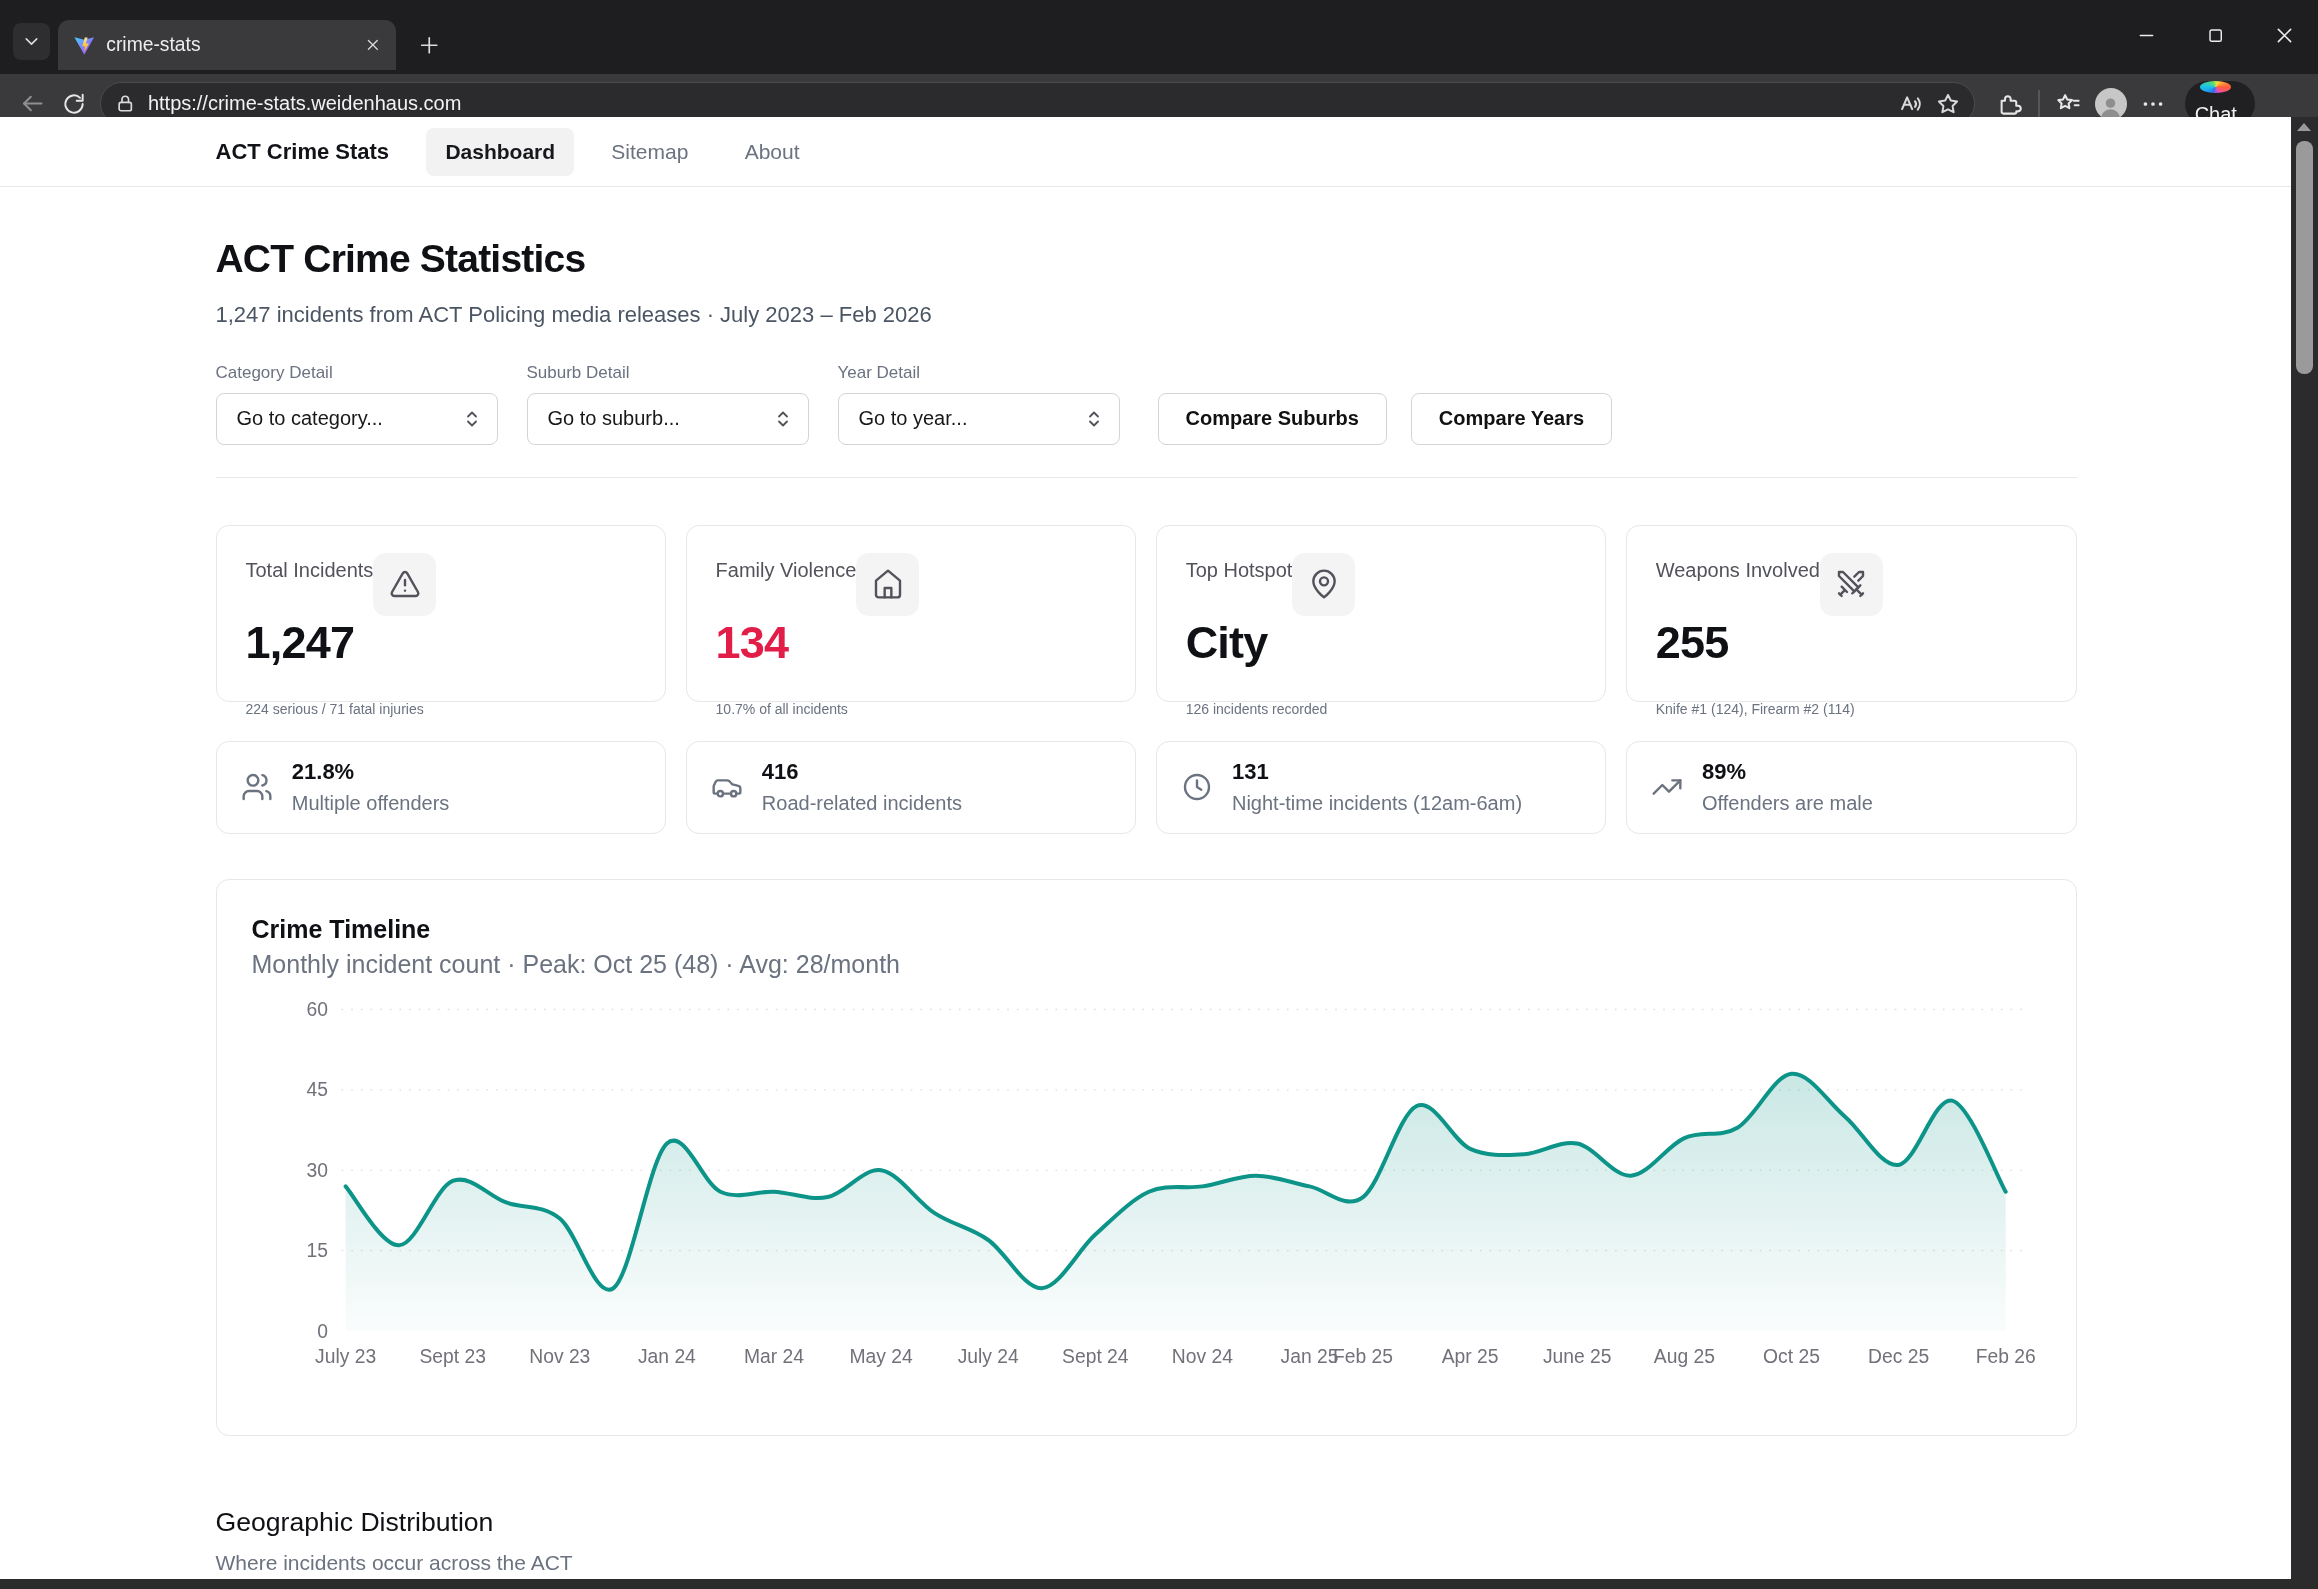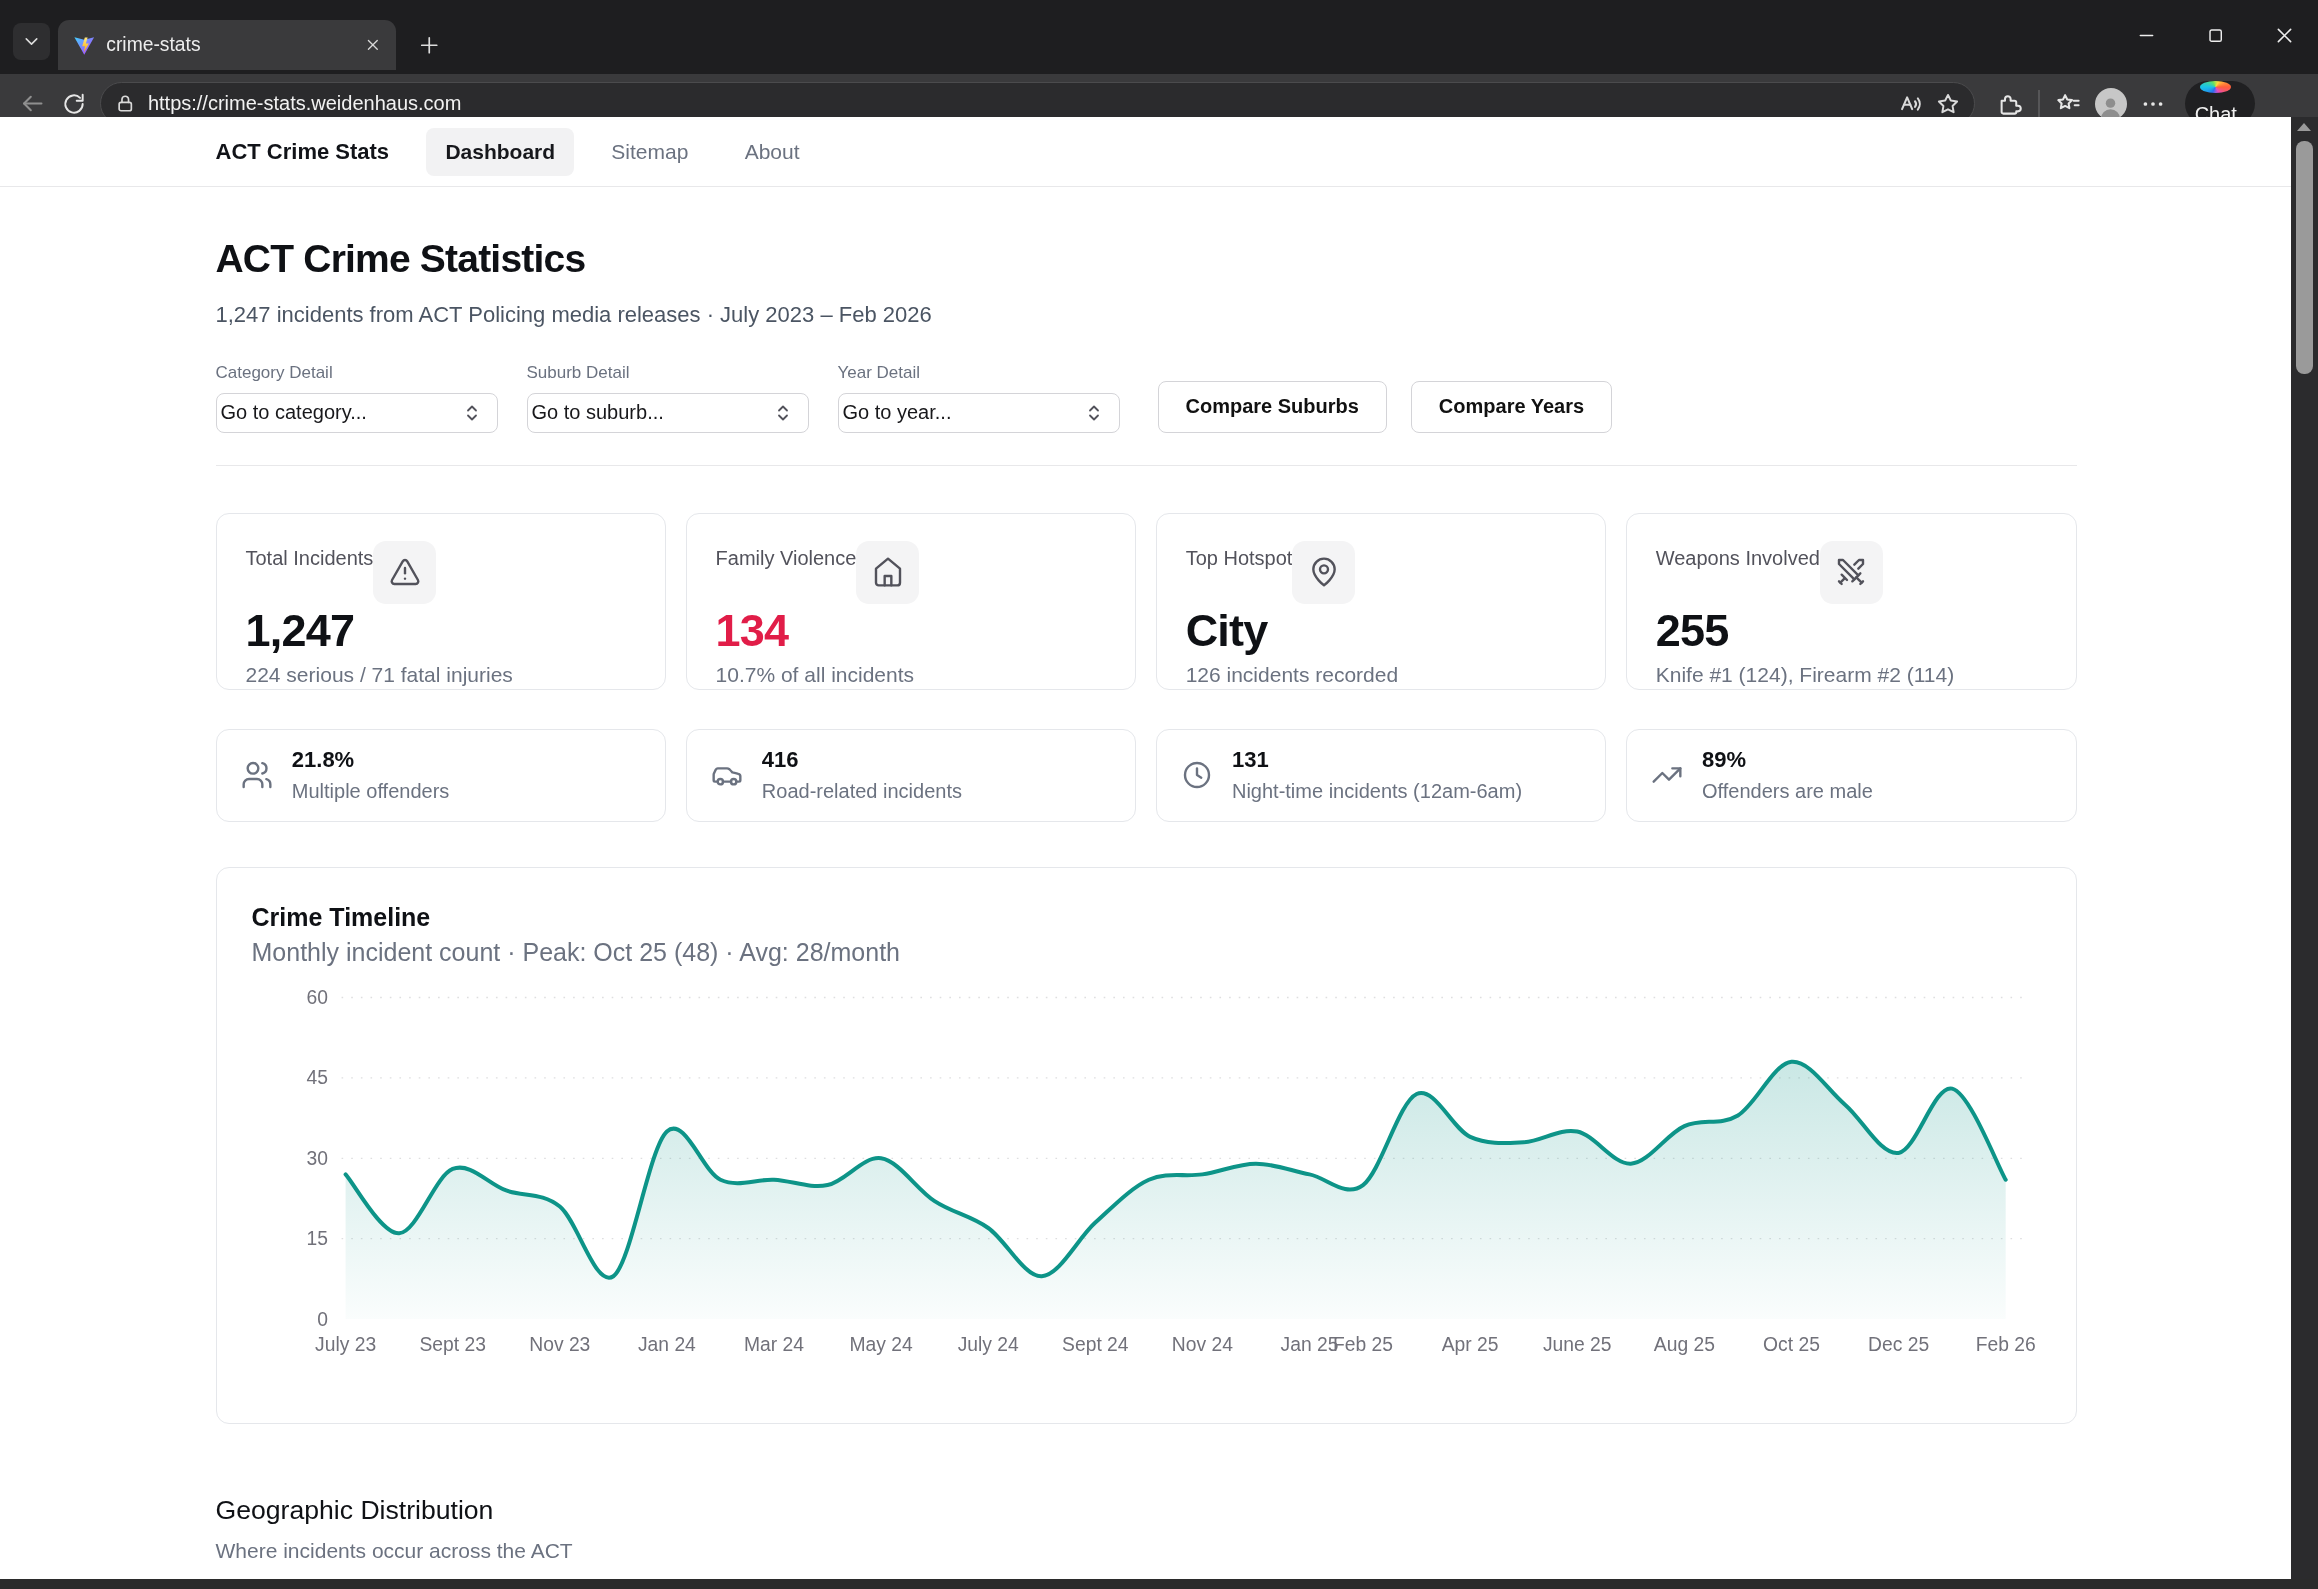--- a/index.html
+++ b/index.html
@@ -42,36 +42,36 @@
   .brand { font-size:22px; font-weight:700; color:#111318; }
   .nav-item { font-size:21px; color:#6b7280; padding:12px 19.3px; border-radius:8px; cursor:pointer; text-decoration:none; }
   .nav-item.active { background:#f2f2f3; color:#17181c; font-weight:600; }
 
   .header-sec { padding-top:50px; padding-bottom:32px; border-bottom:1.6px solid #e8e8ea; }
   .page-title { font-size:39px; font-weight:700; letter-spacing:-0.8px; color:#0f1115; }
   .page-sub { margin-top:21px; font-size:22px; color:#4b5563; }
   .controls-row { margin-top:35px; display:flex; align-items:flex-end; gap:38px; }
   .control { width:282px; }
   .control-label { display:block; font-size:17px; color:#6b7280; margin-bottom:9.7px; }
-  .select { height:40px; border:1.6px solid #d4d4d8; border-radius:8px; background:#fff;
-    display:flex; align-items:center; justify-content:space-between; padding:0 13px 0 4px; cursor:pointer; }
+  .select { height:52px; border:1.6px solid #d4d4d8; border-radius:8px; background:#fff;
+    display:flex; align-items:center; justify-content:space-between; padding:0 13px 0 20px; cursor:pointer; }
   .select-value { font-size:20px; color:#18181b; }
   .btn { height:52px; padding:0 27px; background:#fff; border:1.6px solid #d4d4d8; border-radius:8px;
     font-size:20px; font-weight:600; color:#111; font-family:inherit; cursor:pointer; }
 
   .cards-row { margin-top:47px; display:grid; grid-template-columns:repeat(4,1fr); gap:19.3px; }
   .card { background:#fff; border:1.6px solid #e5e7eb; border-radius:13px; }
   .stat-card { height:177px; padding:27px 29px; }
   .stat-top { display:flex; align-items:flex-start; }
   .stat-label { font-size:20px; color:#52525b; padding-top:6.4px; }
   .stat-icon { width:63px; height:63px; border-radius:13px; background:#f4f4f5; color:#52525b;
     display:flex; align-items:center; justify-content:center; }
   .stat-icon svg { width:32px; height:32px; }
   .stat-value { font-size:45px; font-weight:800; color:#0f1115; margin-top:1.6px; letter-spacing:-0.8px; }
-  .stat-sub { font-size:21px; color:#6b7280; margin-top:6px; }
+  .stat-sub { font-size:14px; color:#6b7280; margin-top:32px; }
 
   .chips-row { margin-top:39px; display:grid; grid-template-columns:repeat(4,1fr); gap:19.3px; }
   .chip { height:93px; display:flex; align-items:center; gap:19.3px; padding:0 24px; }
   .chip-icon { color:#6b7280; display:flex; }
   .chip-icon svg { width:32px; height:32px; }
   .chip-value { font-size:22px; font-weight:700; color:#0f1115; }
   .chip-label { font-size:20px; color:#6b7280; margin-top:6.4px; }
 
   .timeline-card { margin-top:45px; height:557px; padding:35px 35px 0 35px; }
   .section-title { font-size:25px; font-weight:700; color:#0f1115; }

